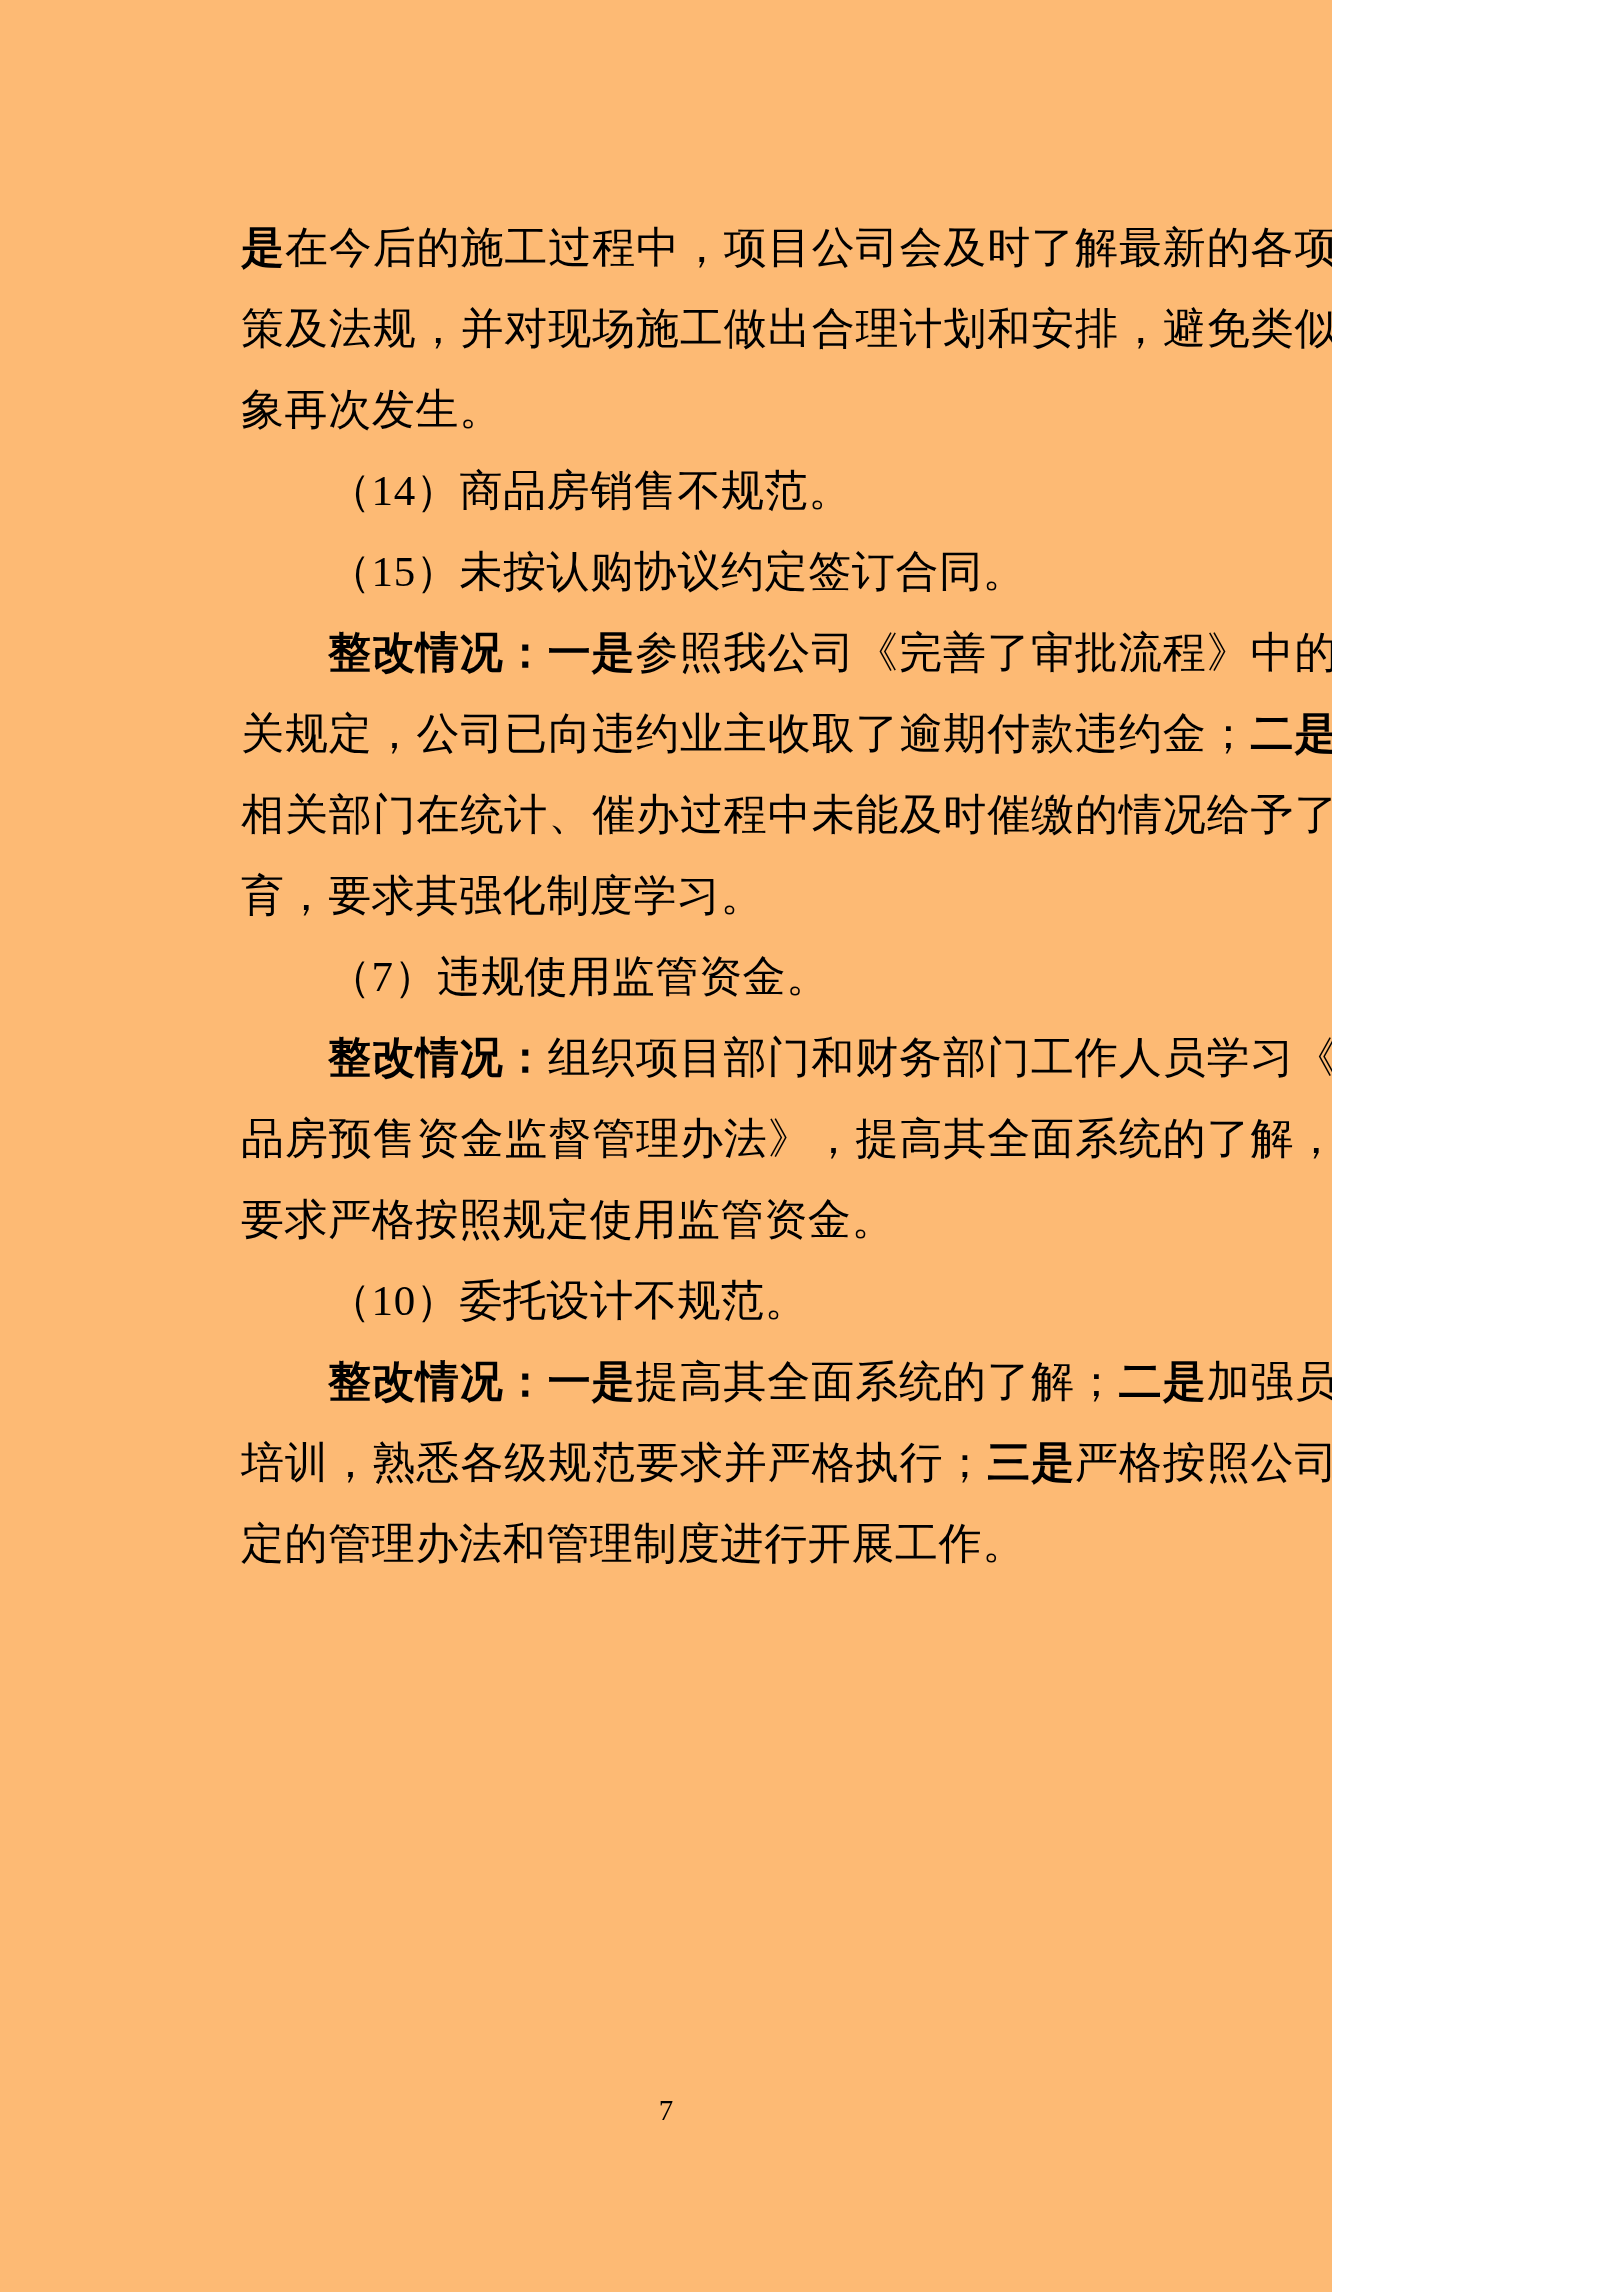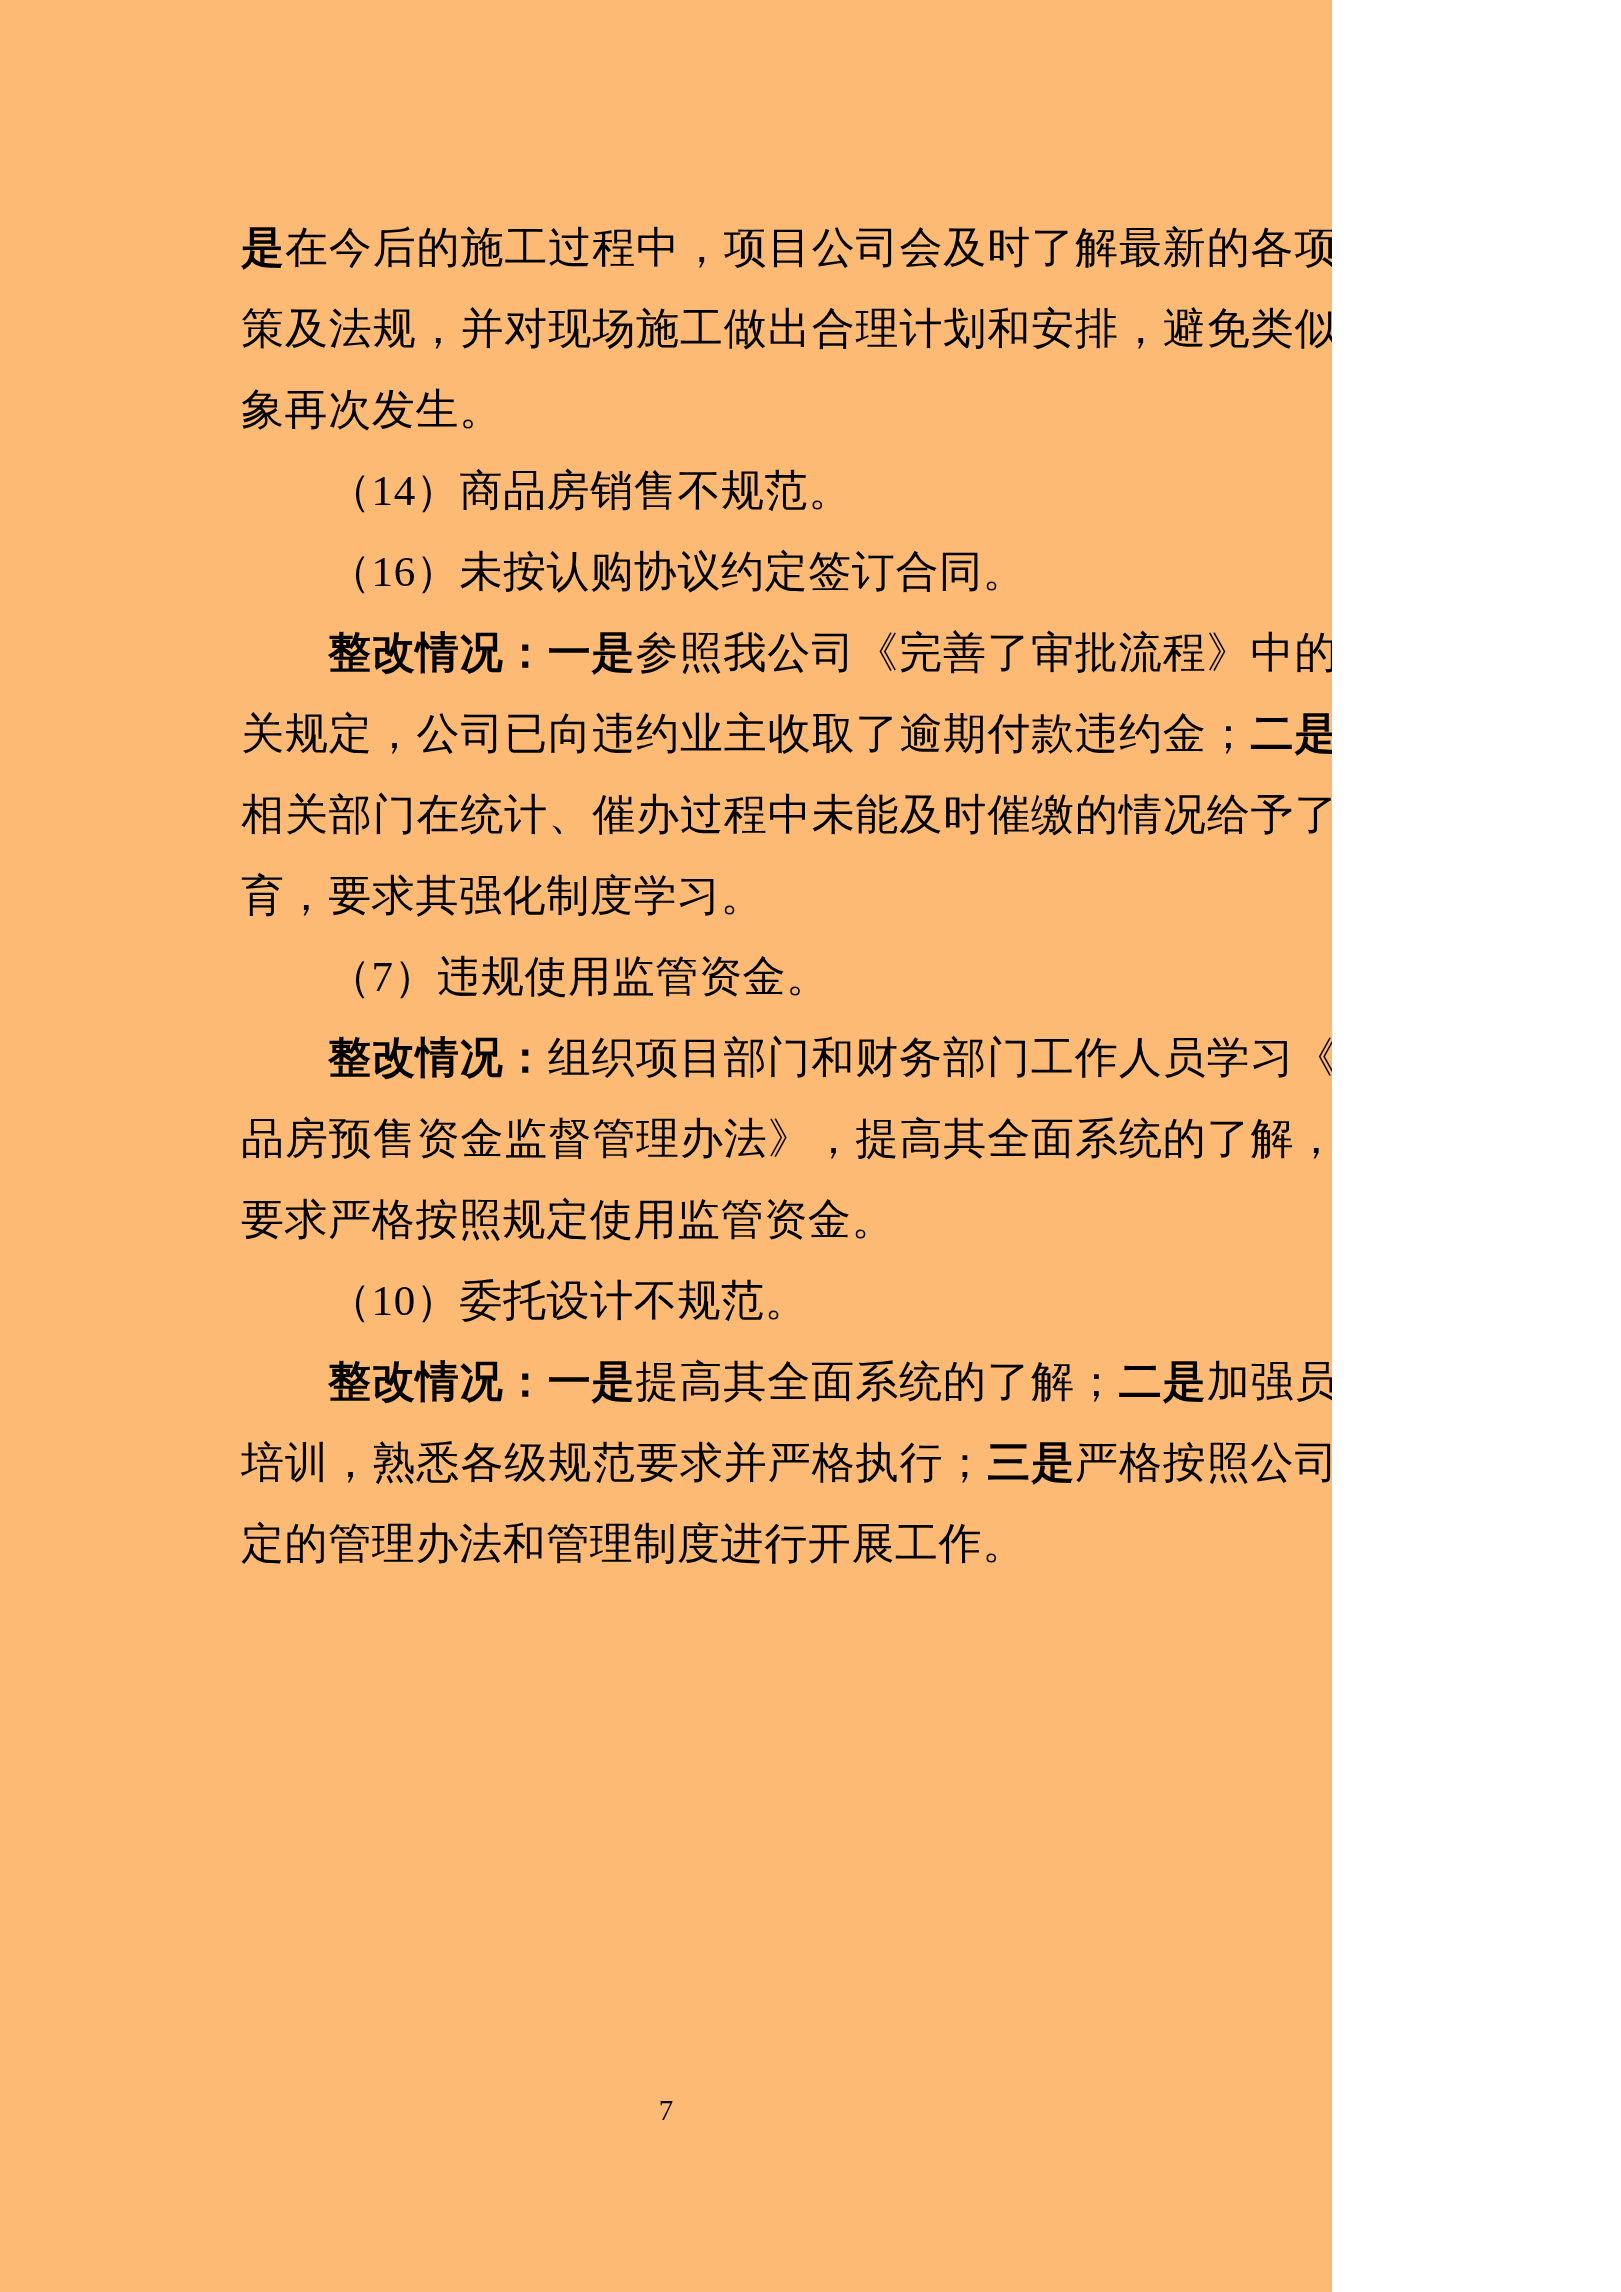--- a/index.html
+++ b/index.html
@@ -50,21 +50,21 @@
     color: #000000;
   }
 </style>
 </head>
 <body>
 
 <div class="page">
   <main class="doc-body" id="doc-body">
       <p><span class="seg-bold">是</span><span>在今后的施工过程中，项目公司会及时了解最新的各项政策及法规，并对现场施工做出合理计划和安排，避免类似现象再次发生。</span></p>
       <p class="indent"><span>（14）商品房销售不规范。</span></p>
-      <p class="indent"><span>（16）未按认购协议约定签订合同。</span></p>
+      <p class="indent"><span>（15）未按认购协议约定签订合同。</span></p>
       <p class="indent"><span class="seg-bold">整改情况：</span><span class="seg-bold">一是</span><span>参照我公司《完善了审批流程》中的相关规定，公司已向违约业主收取了逾期付款违约金；</span><span class="seg-bold">二是</span><span>对相关部门在统计、催办过程中未能及时催缴的情况给予了教育，要求其强化制度学习。</span></p>
       <p class="indent"><span>（7）违规使用监管资金。</span></p>
       <p class="indent"><span class="seg-bold">整改情况：</span><span>组织项目部门和财务部门工作人员学习《商品房预售资金监督管理办法》，提高其全面系统的了解，并要求严格按照规定使用监管资金。</span></p>
       <p class="indent"><span>（10）委托设计不规范。</span></p>
       <p class="indent"><span class="seg-bold">整改情况：</span><span class="seg-bold">一是</span><span>提高其全面系统的了解；</span><span class="seg-bold">二是</span><span>加强员工培训，熟悉各级规范要求并严格执行；</span><span class="seg-bold">三是</span><span>严格按照公司制定的管理办法和管理制度进行开展工作。</span></p>
     </main>
   <footer class="page-footer">
     <span class="page-number">7</span>
   </footer>
 </div>

